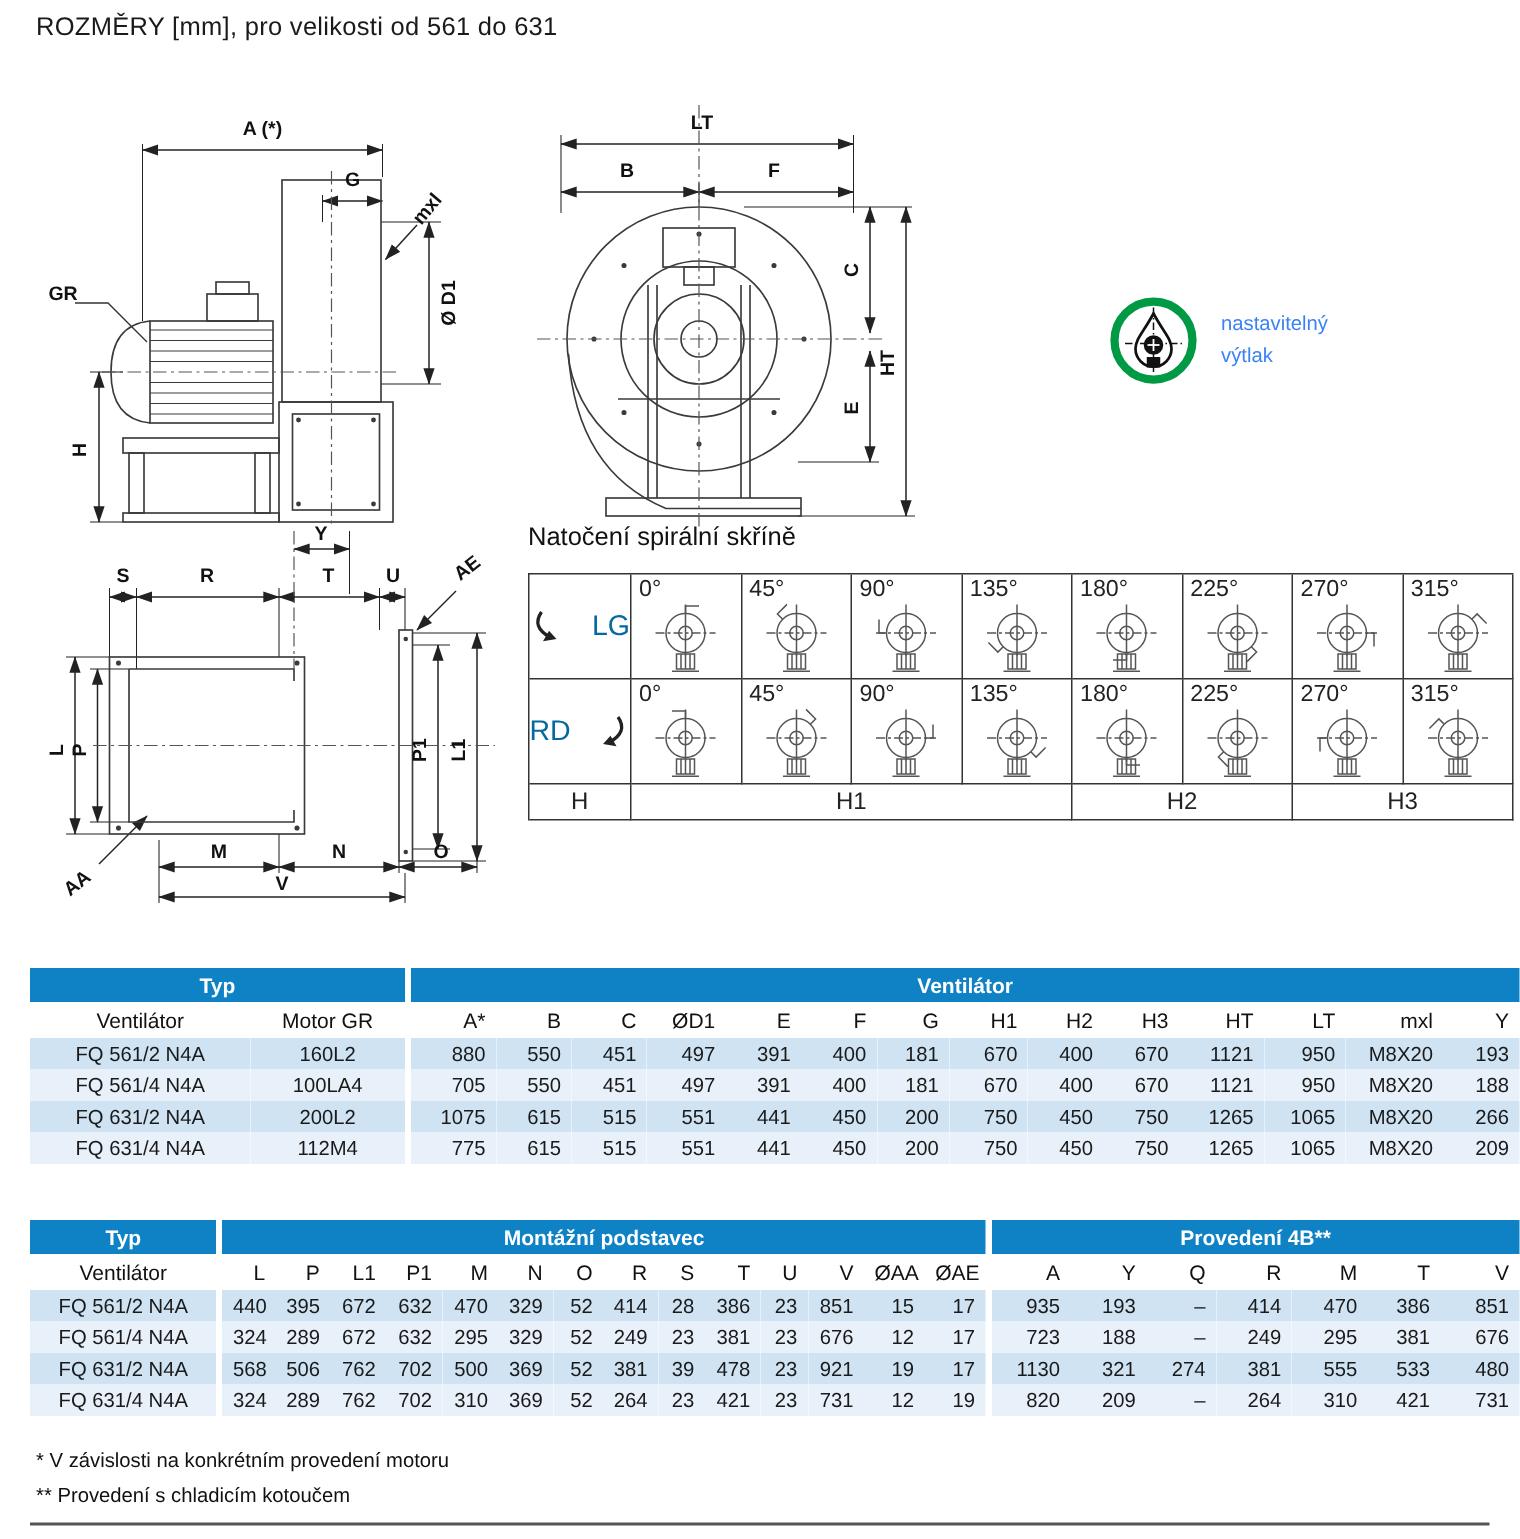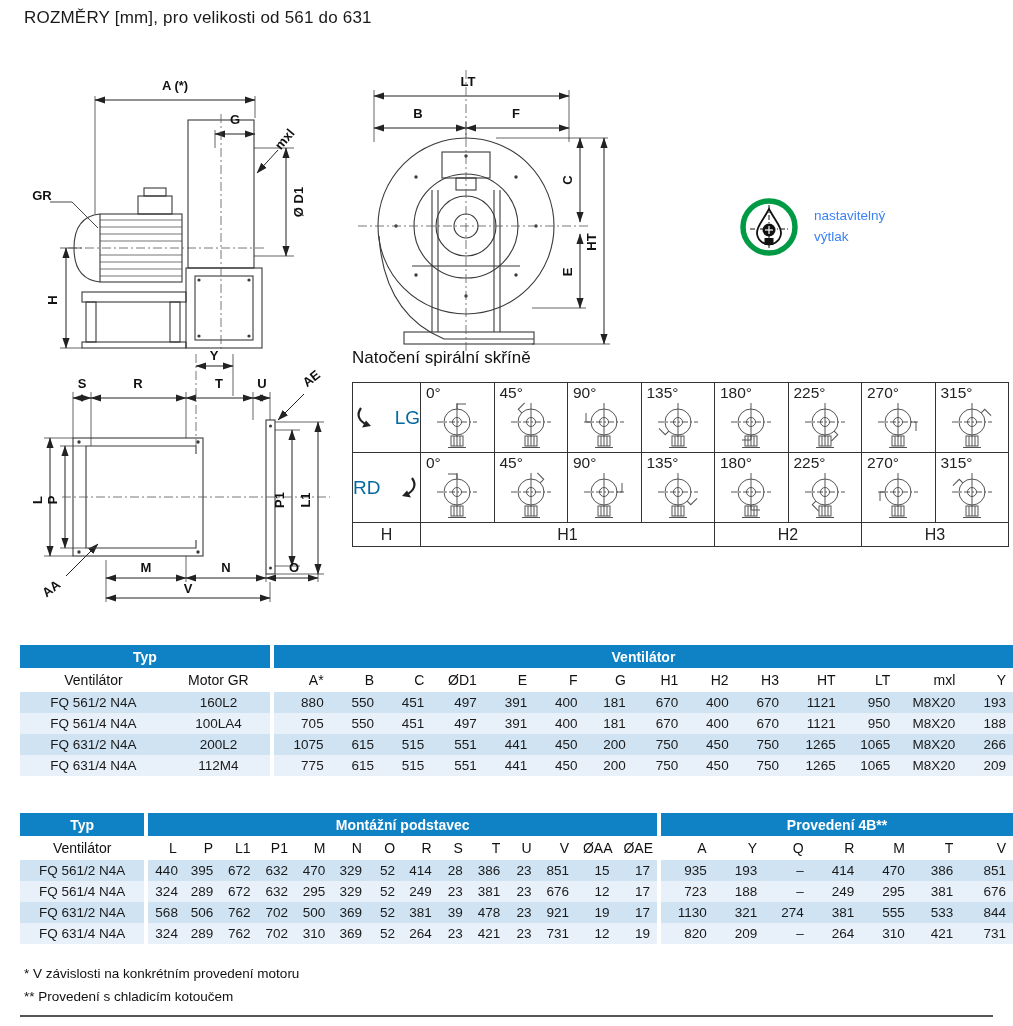--- a/index.html
+++ b/index.html
@@ -828,21 +828,21 @@
           <td class="trt">23</td>
           <td class="trt">921</td>
           <td class="trt">19</td>
           <td class="trt">17</td>
           <td class="trt gsep">1130</td>
           <td class="trt">321</td>
           <td class="trt">274</td>
           <td class="trt">381</td>
           <td class="trt">555</td>
           <td class="trt">533</td>
-          <td class="trt">844</td>
+          <td class="trt">480</td>
         </tr>
         <tr class="even">
           <td class="tl">FQ 631/4 N4A</td>
           <td class="trt gsep">324</td>
           <td class="trt">289</td>
           <td class="trt">762</td>
           <td class="trt">702</td>
           <td class="trt">310</td>
           <td class="trt">369</td>
           <td class="trt">52</td>

